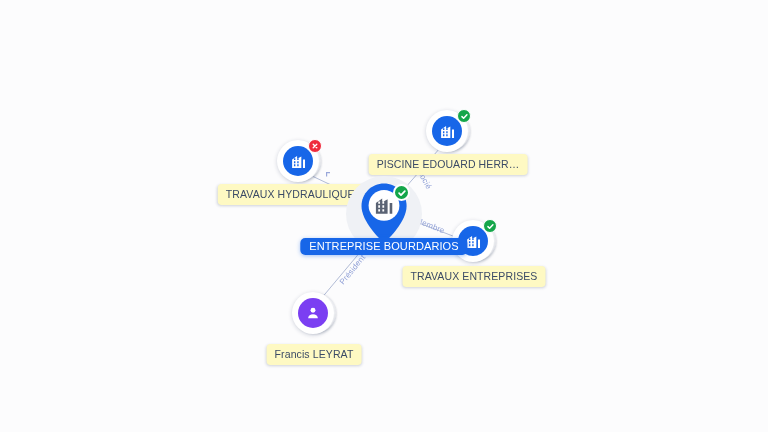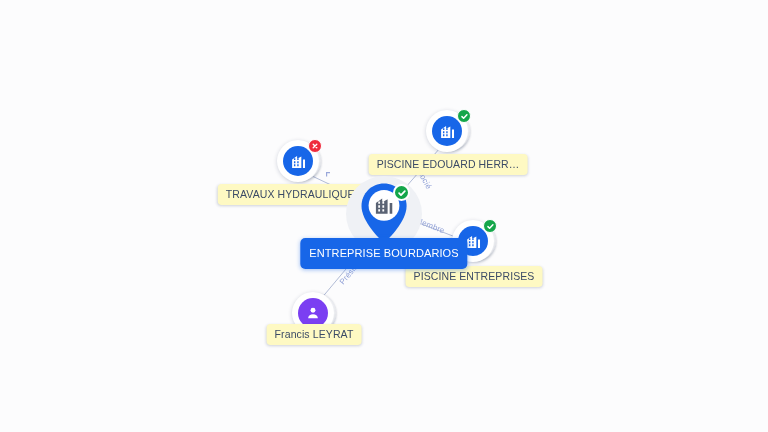--- a/index.html
+++ b/index.html
@@ -140,21 +140,21 @@
     letter-spacing: .1px;
     line-height: 1;
     padding: 5px 8px 5px 8px;
     border-radius: 4px;
     box-shadow: 0 1px 3px rgba(25,40,80,0.20);
   }
   .node-label.primary {
     background: #1766e8;
     color: #ffffff;
     font-size: 11px;
-    padding: 10px 9px;
+    padding: 3px 9px;
     border-radius: 5px;
     box-shadow: 0 1px 4px rgba(23,102,232,0.40);
   }
 
   
   .edge-label {
     position: absolute;
     transform-origin: 50% 50%;
     white-space: nowrap;
     color: #8f9fd6;
@@ -237,36 +237,36 @@
         <svg width="17" height="17" viewBox="0 0 24 24" aria-hidden="true">
           <path fill="#ffffff" d="M3 21V9.2L10 4.2V8.2L16 5V21H3zM5.6 18.6h2V16h-2v2.6zm0-4.3h2v-2.6h-2v2.6zm0-4.3h2V7.4h-2v2.6zm4.6 8.6h2V16h-2v2.6zm0-4.3h2v-2.6h-2v2.6zm0-4.3h2V7.4h-2v2.6zM18.3 21V9h2.9v12h-2.9z"></path>
         </svg>
       </div>
       <div class="badge ok">
         <svg width="9" height="9" viewBox="0 0 12 12" aria-hidden="true">
           <path stroke="#ffffff" stroke-width="2" fill="none" stroke-linecap="round" stroke-linejoin="round" d="M2.6 6.2 L4.8 8.4 L9.2 3.8"></path>
         </svg>
       </div>
     </div>
-    <div class="node-label" style="left:0px; top:24px;">PISCINE ENTREPRISES</div>
+    <div class="node-label" style="left:0px; top:24px;">TRAVAUX ENTREPRISES</div>
   </div>
 
   <div class="node" style="left:314px; top:314px;">
     <div class="disc-wrap">
       <div class="disc-shadow s2"></div>
       <div class="disc-shadow s1"></div>
       <div class="disc-halo"></div>
       <div class="disc-core person">
         <svg width="16" height="16" viewBox="0 0 24 24" aria-hidden="true">
           <circle cx="12" cy="8" r="3.7" fill="#ffffff"></circle>
           <path fill="#ffffff" d="M4.8 19.4c0-3.5 3.3-5.6 7.2-5.6s7.2 2.1 7.2 5.6v.6H4.8v-.6z"></path>
         </svg>
       </div>
     </div>
-    <div class="node-label" style="left:0px; top:10px;">Francis LEYRAT</div>
+    <div class="node-label" style="left:0px; top:30px;">Francis LEYRAT</div>
   </div>
 
   <div class="node" style="left:384px; top:214px;">
     <div class="pin-wrap">
       <div class="pin-glow"></div>
       <svg class="pin-shape" viewBox="0 0 48 62" width="48" height="62">
         <path d="M24 1.5c-12.4 0-22.5 10-22.5 22.4 0 15.4 18.2 33 21 35.6 0.9 0.8 2.2 0.8 3.1 0 2.8-2.6 21-20.2 21-35.6C46.5 11.5 36.4 1.5 24 1.5z" fill="#1766e8"></path>
         <circle cx="24" cy="23.4" r="15.4" fill="#ffffff"></circle>
         <g transform="translate(13.2,12.8) scale(0.9)">
           <path fill="#5a6374" d="M3 21V9.2L10 4.2V8.2L16 5V21H3zM5.6 18.6h2V16h-2v2.6zm0-4.3h2v-2.6h-2v2.6zm0-4.3h2V7.4h-2v2.6zm4.6 8.6h2V16h-2v2.6zm0-4.3h2v-2.6h-2v2.6zm0-4.3h2V7.4h-2v2.6zM18.3 21V9h2.9v12h-2.9z"></path>

